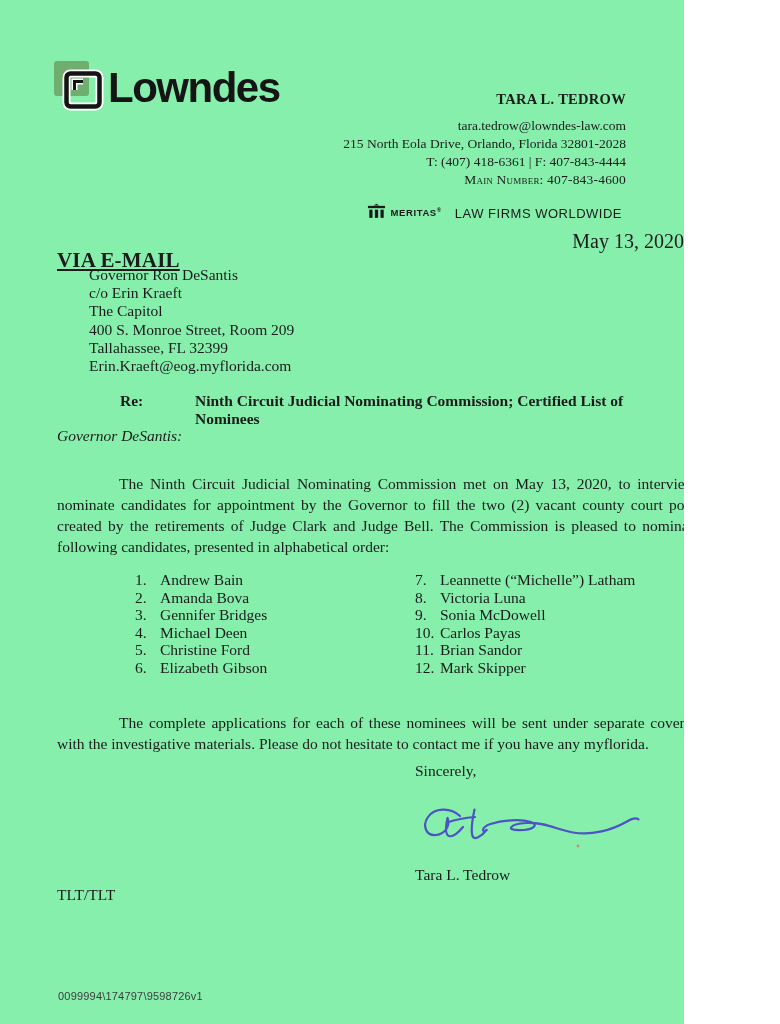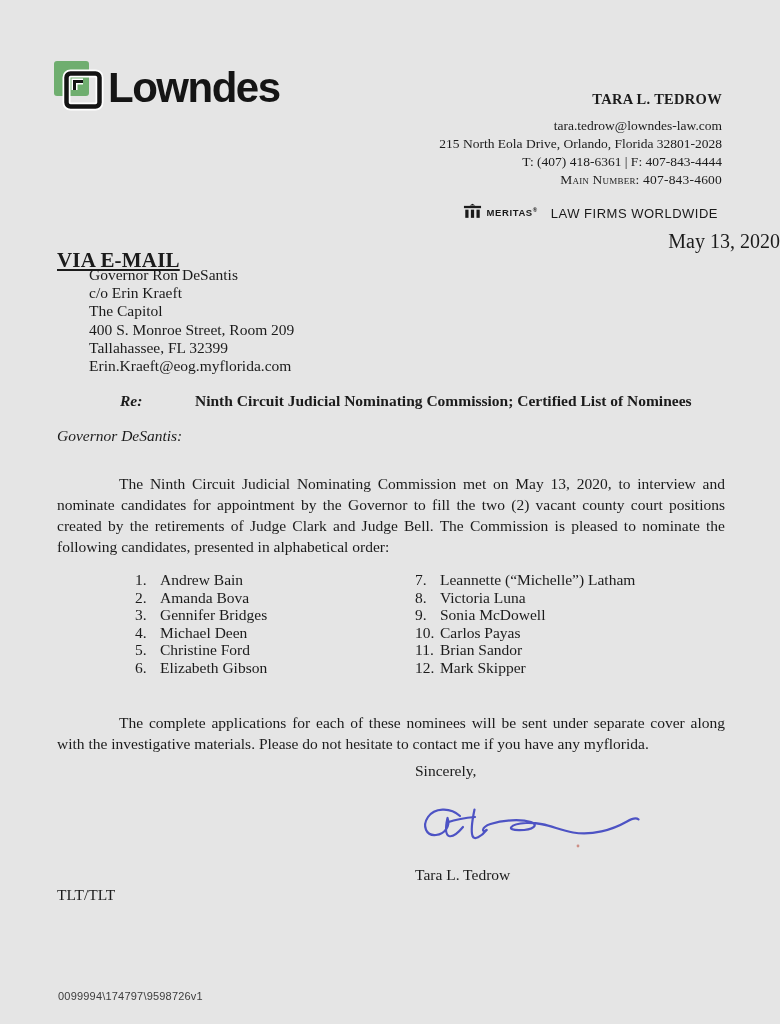--- a/index.html
+++ b/index.html
@@ -1,20 +1,20 @@
 <!DOCTYPE html>
 <html><head>
 <meta charset="utf-8">
 <style>
   html, body { margin: 0; padding: 0; background: #ffffff; }
   .page {
     position: relative;
-    width: 780px;
+    width: 684px;
     height: 1024px;
-    background: #e5e5e5;
+    background: #86efac;
     font-family: "Liberation Serif", serif;
     color: #1b1b1b;
     overflow: hidden;
   }
 
   
   .logo-block { position: absolute; left: 53px; top: 60px; display: flex; align-items: center; }
   .logo-icon { width: 52px; height: 52px; }
   .firm-name {
     font-family: "Liberation Sans", sans-serif;
@@ -46,21 +46,21 @@
 
   
   .date-line { position: absolute; left: 0; top: 230px; width: 100%; text-align: right; font-size: 20px; }
   .delivery-method {
     position: absolute; left: 57px; top: 248px;
     font-weight: 700; text-decoration: underline; font-size: 21px; letter-spacing: .2px;
   }
   .recipient-block { position: absolute; left: 57px; top: 266px; font-size: 15.5px; line-height: 18.2px; margin-left: 32px; }
 
   .re-line { position: absolute; left: 120px; top: 392px; font-size: 15.5px; font-weight: 700; display: flex; }
-  .re-label { width: 75px; flex: 0 0 75px; font-style: italic; }
+  .re-label { width: 75px; flex: 0 0 75px; }
 
   .salutation { position: absolute; left: 57px; top: 427px; font-size: 15.5px; font-style: italic; }
 
   .para { font-size: 15.5px; line-height: 21px; text-align: justify; text-indent: 62px; }
   .para-1 { position: absolute; left: 57px; top: 457px; width: 668px; }
   .para-2 { position: absolute; left: 57px; top: 696px; width: 668px; }
 
   .nominee-list { position: absolute; left: 135px; top: 571px; display: flex; font-size: 15.5px; }
   .nominee-col { width: 280px; }
   .nominee-item { display: flex; line-height: 17.6px; }

